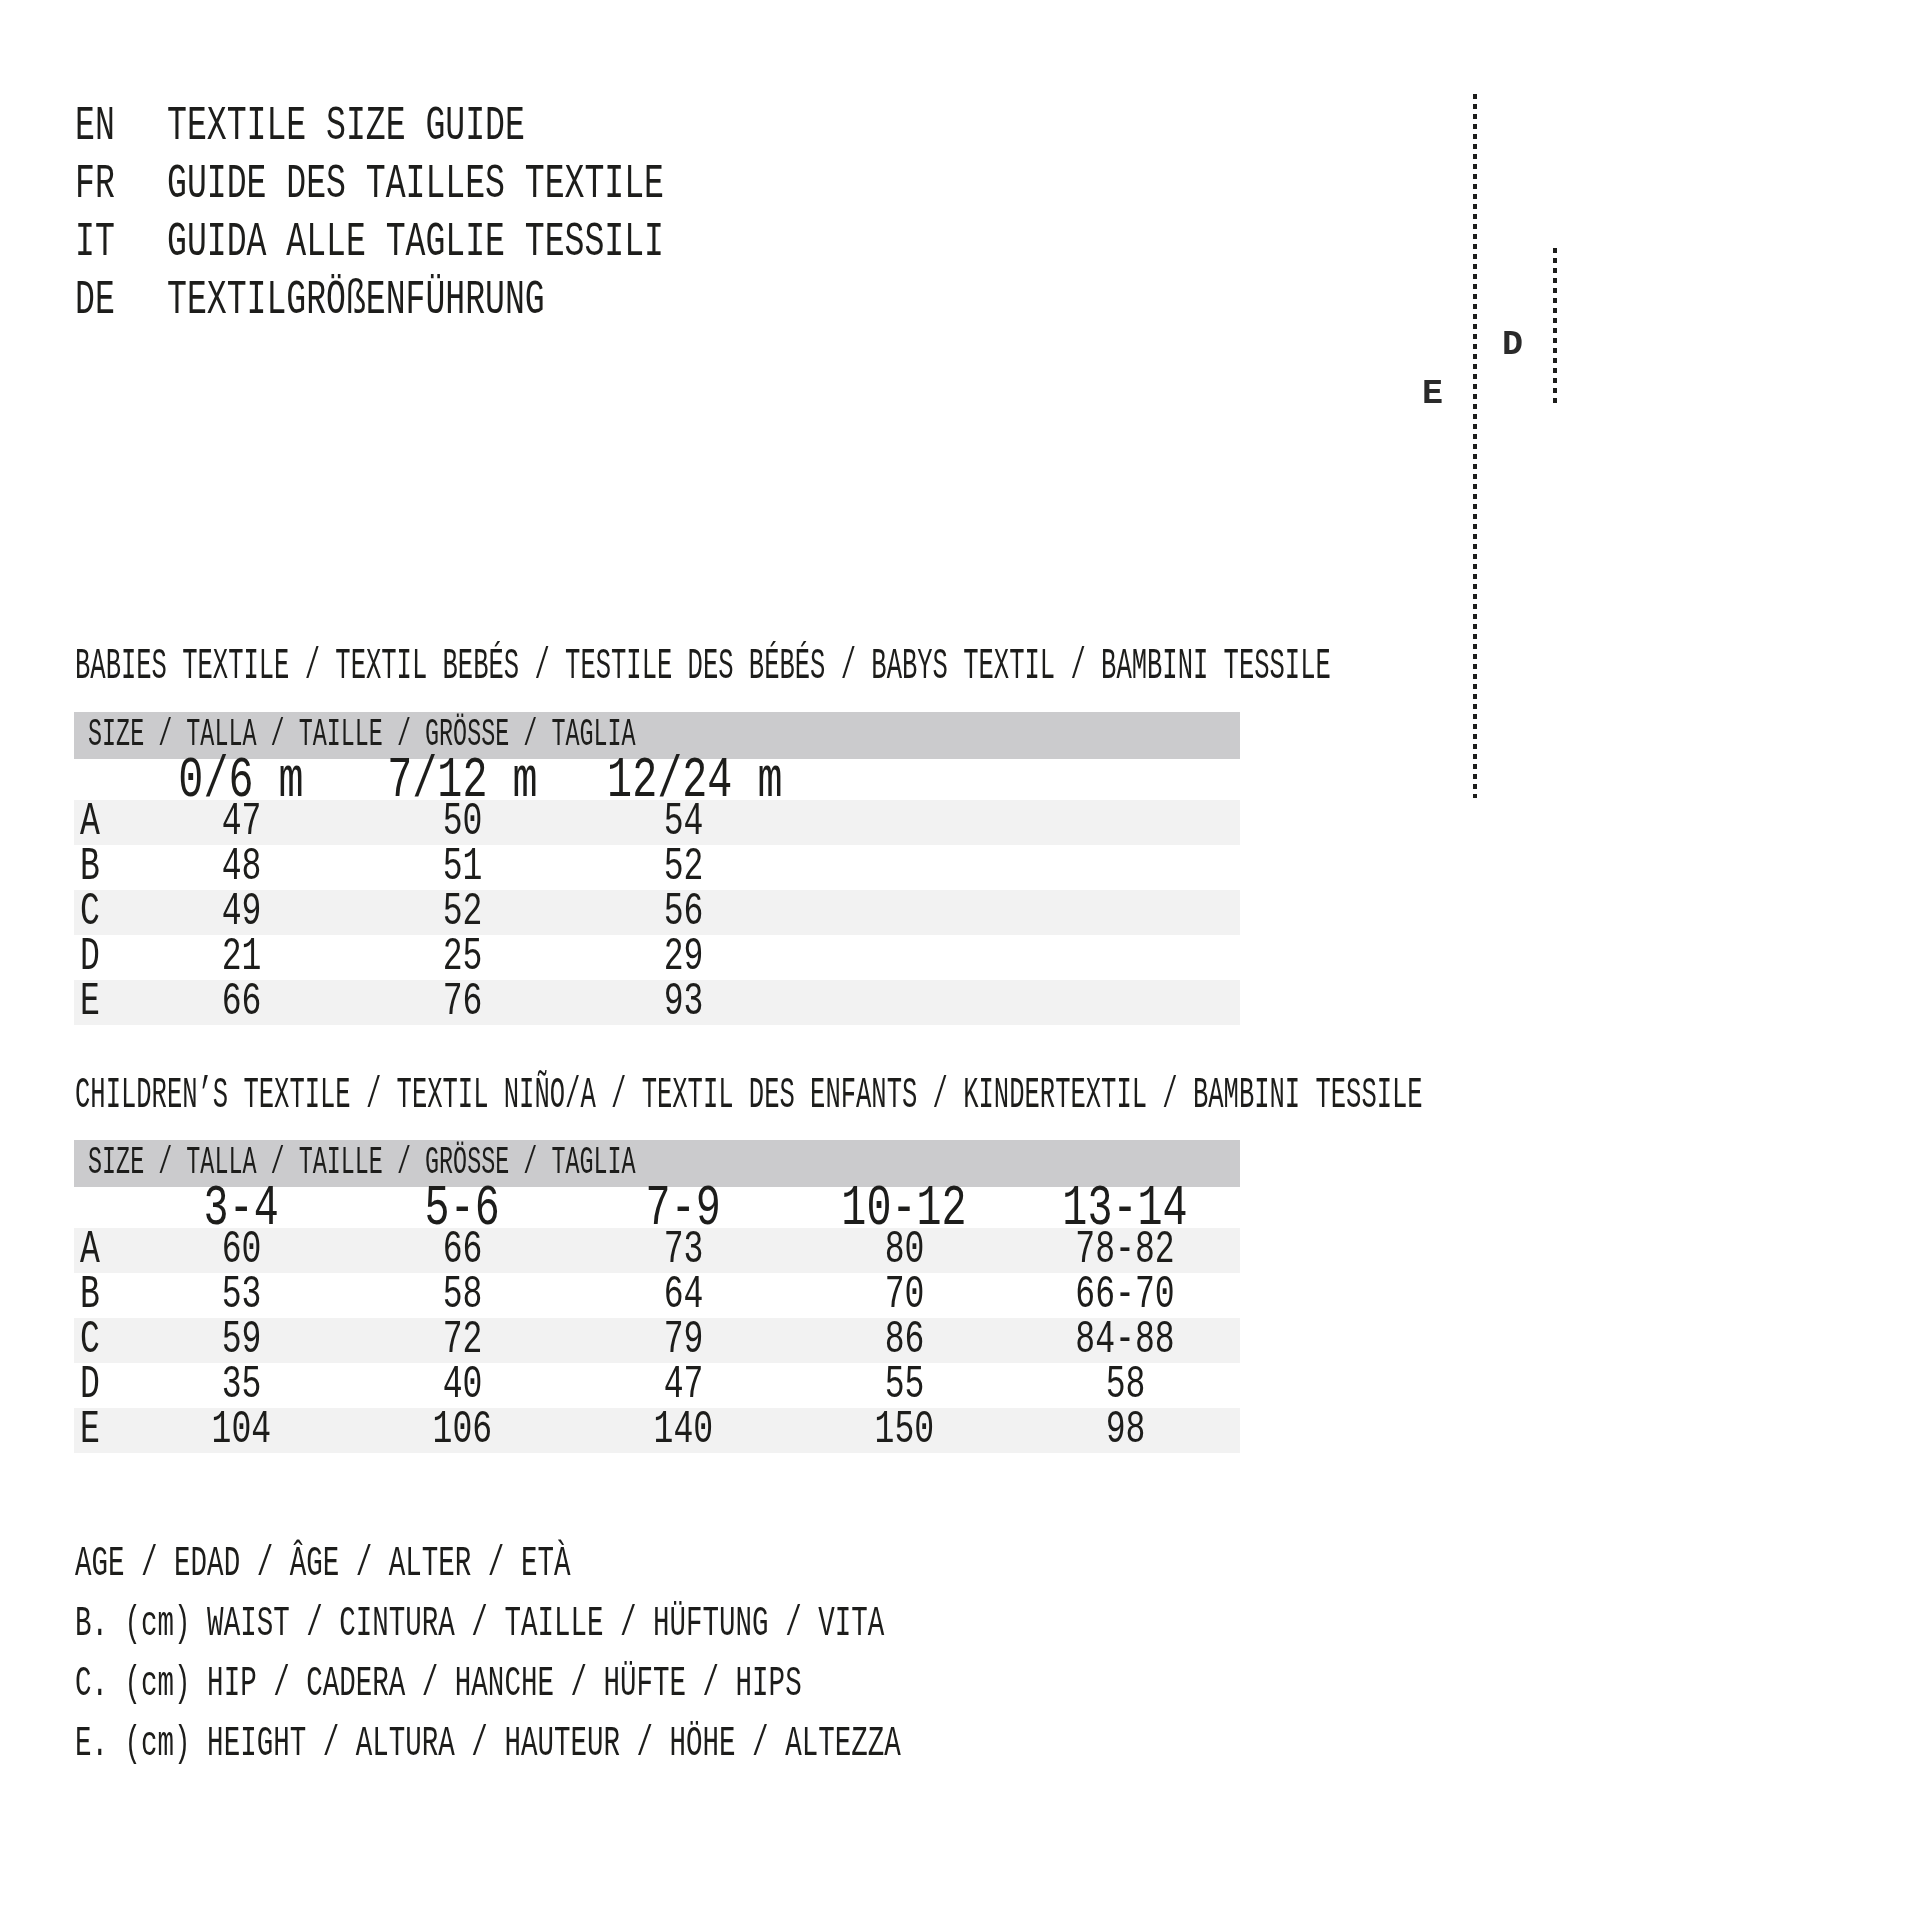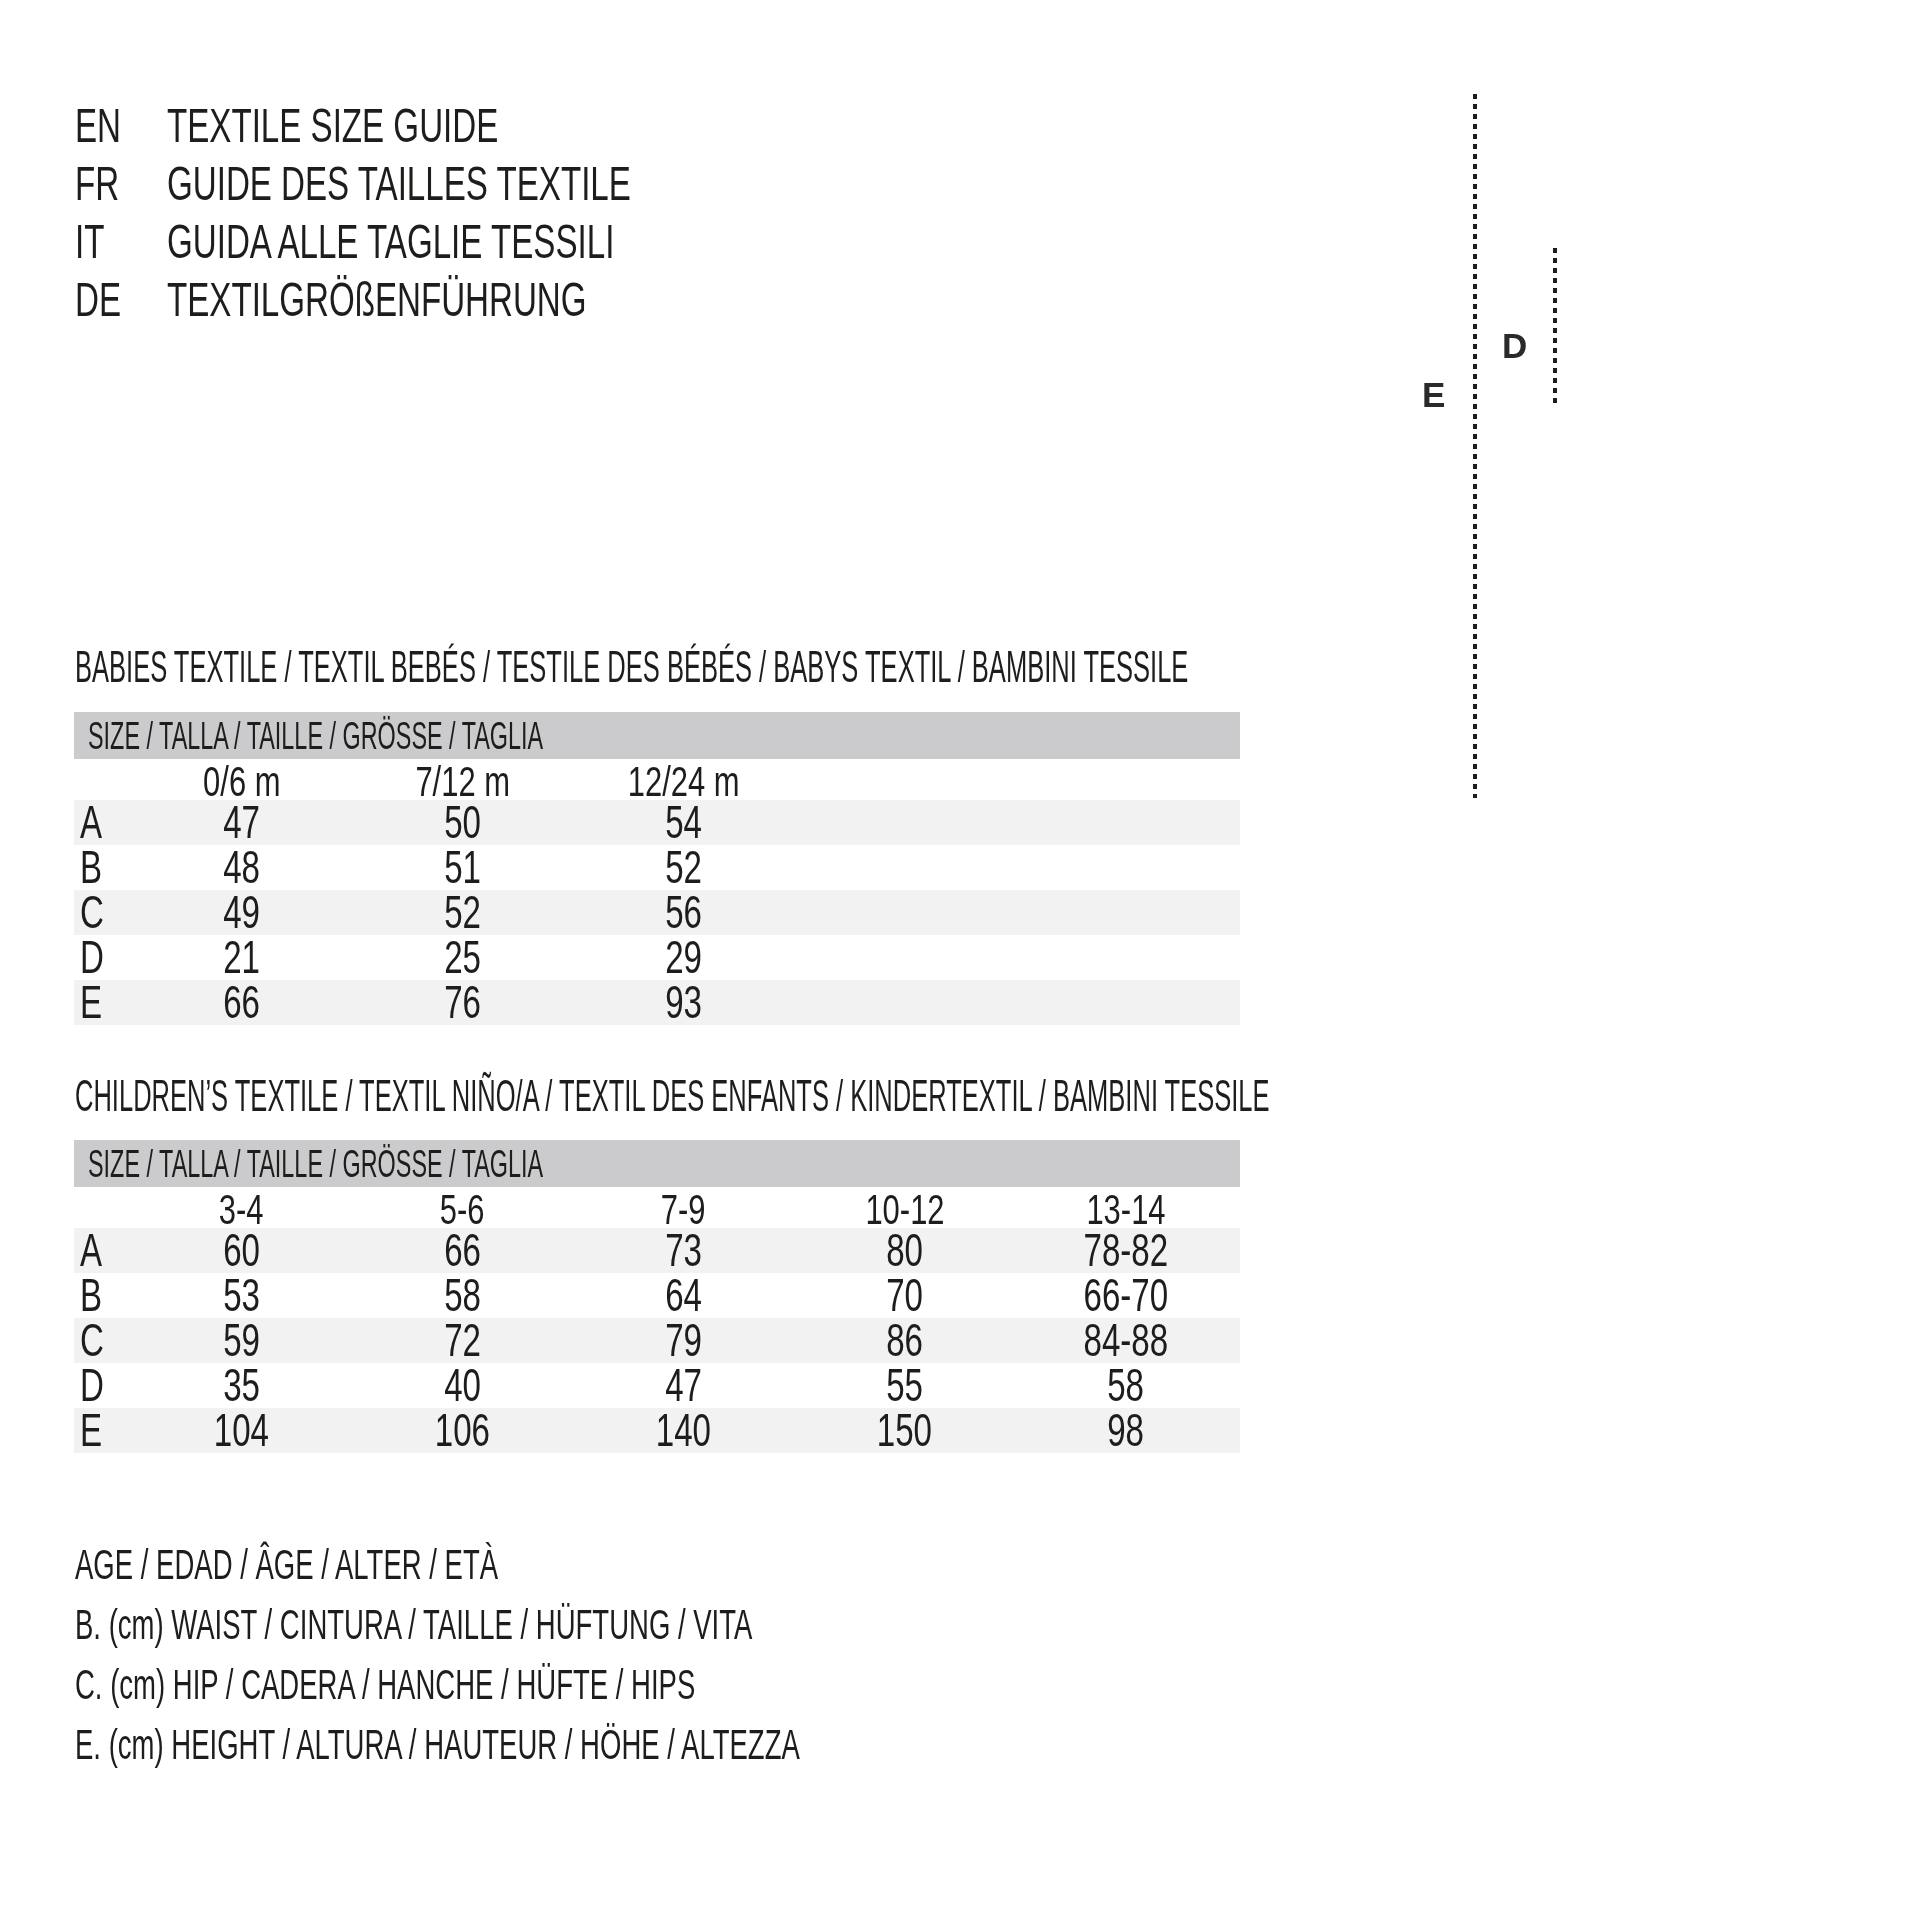--- a/index.html
+++ b/index.html
@@ -1,19 +1,19 @@
 <!DOCTYPE html>
 <html style="--bg: #ffffff; --ink: #1d1d1b; --bar-gray: #cbcbcd; --stripe: #f2f2f2; --accent-yellow: #f0cd1f; --silhouette: #0a0a0a;font-size:10px"><head>
 <meta charset="utf-8">
 <style>
   html,body { margin:0; padding:0; background:#ffffff; }
   .page {
     position:relative; width:1563px; height:1926px; overflow:hidden;
     background:var(--bg,#ffffff); color:var(--ink,#1d1d1b);
-    font-family:Liberation Sans, sans-serif;
+    font-family:Liberation Mono, monospace;
   }
   
   .cond {
     display:inline-block; white-space:nowrap;
     transform:scaleX(var(--sx,0.68)); transform-origin:0 50%;
   }
   .cond-c {
     display:inline-block; white-space:nowrap;
     transform:scaleX(var(--sx,0.72)); transform-origin:50% 50%;
   }
@@ -27,21 +27,21 @@
   .sec-heading { position:absolute; left:75px; font-size:44px; line-height:49px; }
   .sec-heading .cond { --sx:0.58; }
   
   .tbl { position:absolute; left:74px; width:1166px; }
   .size-bar {
     height:47px; line-height:47px; background:var(--bar-gray,#cbcbcd);
     font-size:39px; padding-left:14px; box-sizing:border-box;
   }
   .size-bar .cond { --sx:0.60; }
   .t-row { display:grid; height:45px; line-height:45px; font-size:46px; }
-  .cols-row { height:41px; line-height:44px; font-size:43px; }
+  .cols-row { height:41px; line-height:44px; font-size:58px; }
   .b-grid { grid-template-columns:57px repeat(3,221px); }
   .c-grid { grid-template-columns:57px repeat(5,221px); }
   .t-row .cell { text-align:center; }
   .t-row .cell .cond-c { --sx:0.72; }
   .t-row .rlabel { text-align:left; padding-left:6.2px; }
   .t-row .rlabel .cond { --sx:0.72; }
   .rows > .t-row:nth-child(odd) { background:var(--stripe,#f2f2f2); }
   
   .legend { position:absolute; left:75px; top:1534px; font-size:43px; }
   .legend div { height:60px; line-height:60px; }

